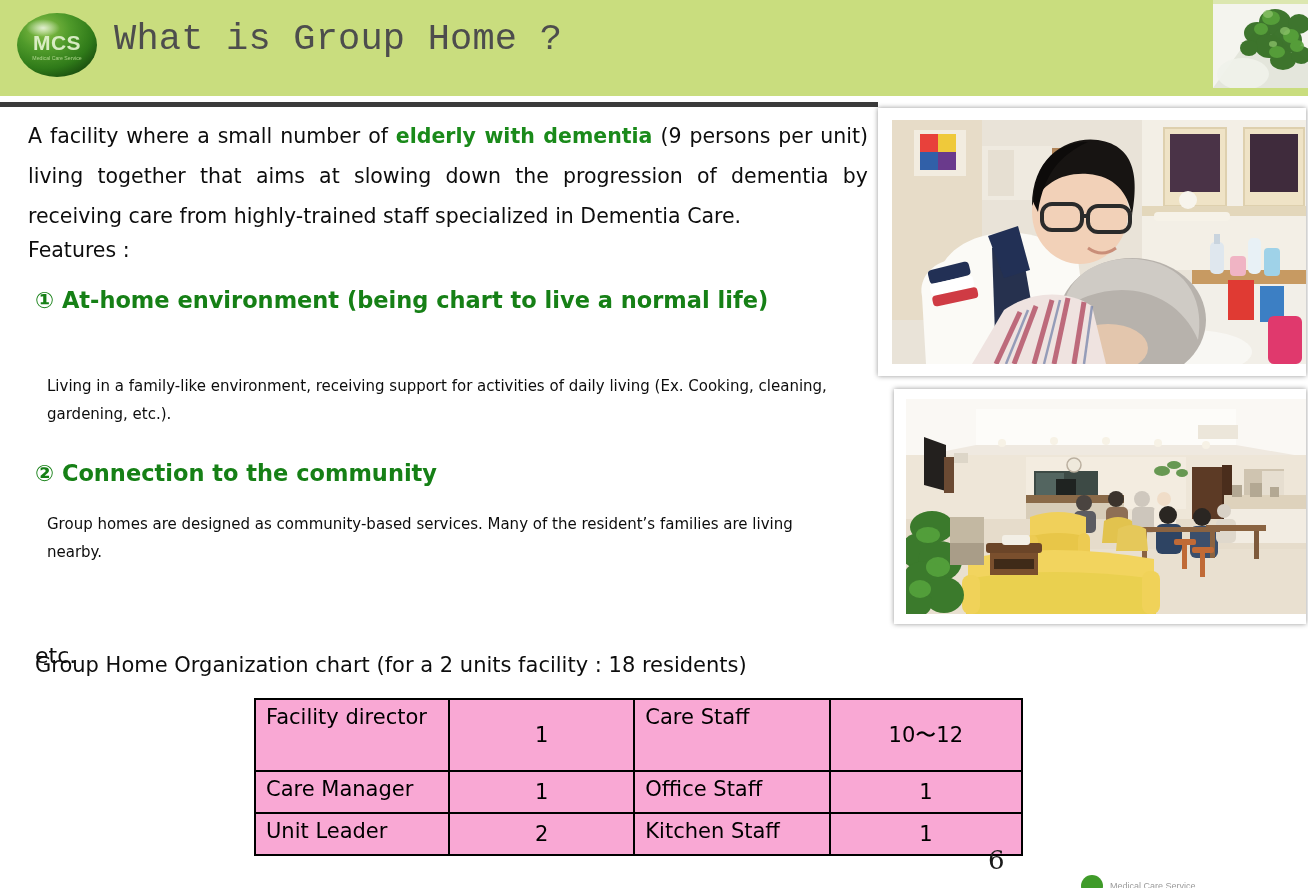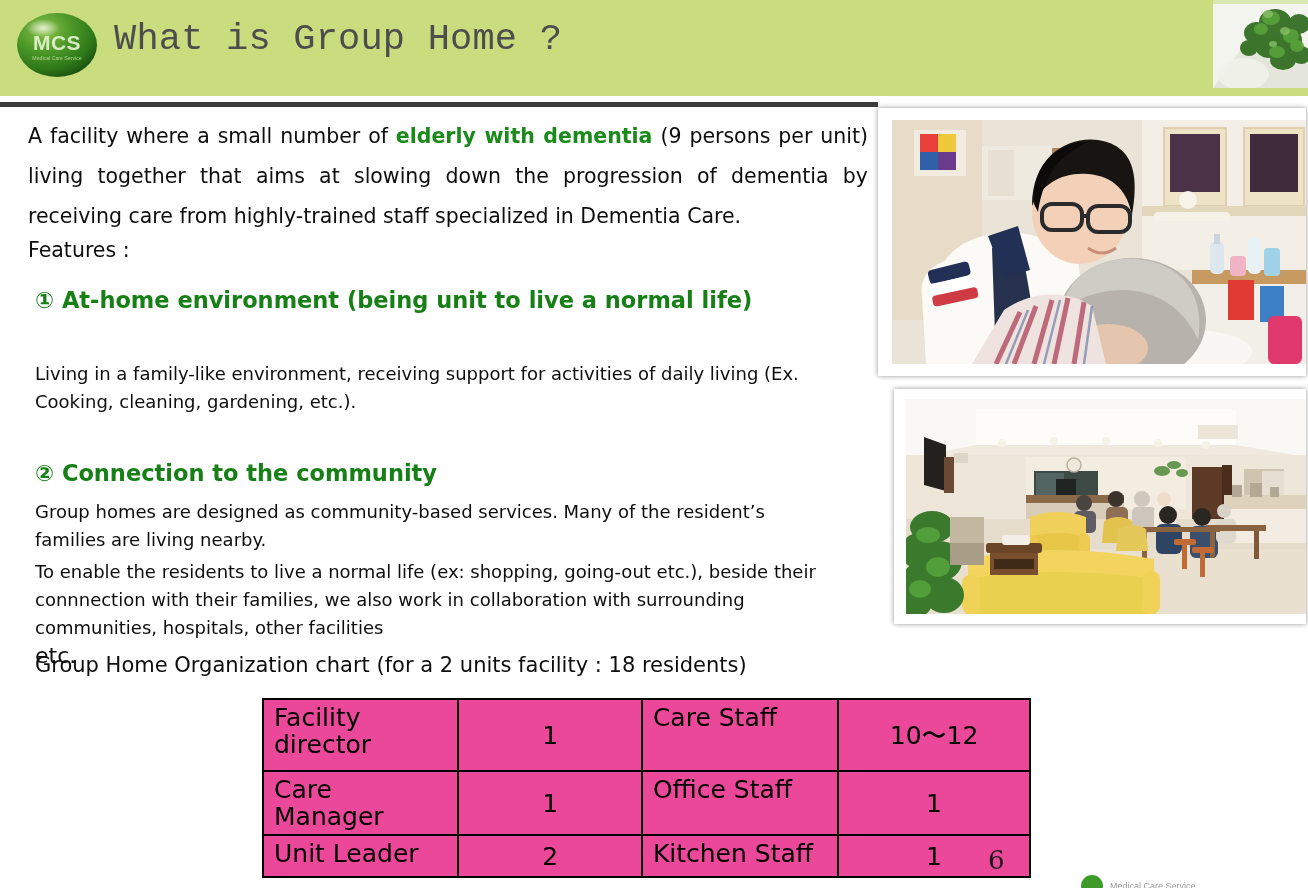--- a/index.html
+++ b/index.html
@@ -104,23 +104,23 @@
   .head-2 {
     position: absolute;
     left: 7px;
     top: 342px;
     width: 790px;
     line-height: 30px;
   }
 
   .para-blk {
     position: absolute;
-    font-size: 18px;
+    font-size: 15px;
     line-height: 28px;
-    margin: 0;
+    margin: 12px;
     color: #0d0d0d;
   }
   .p-a { left: 7px; top: 244px; width: 812px; }
   .p-b { left: 7px; top: 382px; width: 790px; }
   .p-c { left: 7px; top: 442px; width: 820px; }
 
   .p-etc {
     position: absolute;
     left: 7px;
     top: 526px;
@@ -159,28 +159,28 @@
     width: 412px; height: 235px;
     padding: 10px 0 10px 12px;
     box-sizing: border-box;
   }
   .photo-2 .inner { width: 400px; height: 215px; overflow: hidden; }
   .photo-frame svg { display: block; }
 
   
   .org-table {
     position: absolute;
-    left: 262px;
+    left: 254px;
     top: 698px;
     width: 769px;
     border-collapse: collapse;
     font-family: "DejaVu Sans", sans-serif;
-    font-size: 25px;
+    font-size: 21px;
     color: #000;
-    background: #ec4899;
+    background: #f9a8d4;
   }
   .org-table td {
     border: 2px solid #000;
     padding: 4px 10px;
     vertical-align: top;
     line-height: 27px;
   }
   .org-table td.c { text-align: center; vertical-align: middle; }
   .org-table td.w-label { width: 186px; }
   .org-table td.w-num   { width: 190px; }
@@ -270,29 +270,28 @@
 </div>
 
 <div class="header-rule"></div>
 
 <div class="body-col">
 
   <p class="para-intro"><span>A facility where a small number of </span><span class="hl">elderly with dementia</span><span> (9 persons per unit) living together that aims at slowing down the progression of dementia by receiving care from highly-trained staff specialized in Dementia Care.</span></p>
 
   <p class="features-label">Features :</p>
 
-  <p class="green-head head-1">① At-home environment (being unit to live a normal life)</p>
+  <p class="green-head head-1">① At-home environment (being chart to live a normal life)</p>
 
   <p class="para-blk p-a">Living in a family-like environment, receiving support for activities of daily living (Ex. Cooking, cleaning, gardening, etc.).</p>
 
   <p class="green-head head-2">② Connection to the community</p>
 
   <p class="para-blk p-b">Group homes are designed as community-based services. Many of the resident’s families are living nearby.</p>
 
-  <p class="para-blk p-c">To enable the residents to live a normal life (ex: shopping, going-out etc.), beside their connnection with their families, we also work in collaboration with surrounding communities, hospitals, other facilities</p>
 
   <p class="p-etc">etc.</p>
 
   <p class="org-title">Group Home Organization chart (for a 2 units facility : 18 residents)</p>
 </div>
 
 <div class="photo-frame photo-1">
   <div class="inner">
     <svg width="414" height="244" viewBox="0 0 414 244">
       <rect width="414" height="244" fill="#e9e3d8"></rect>

